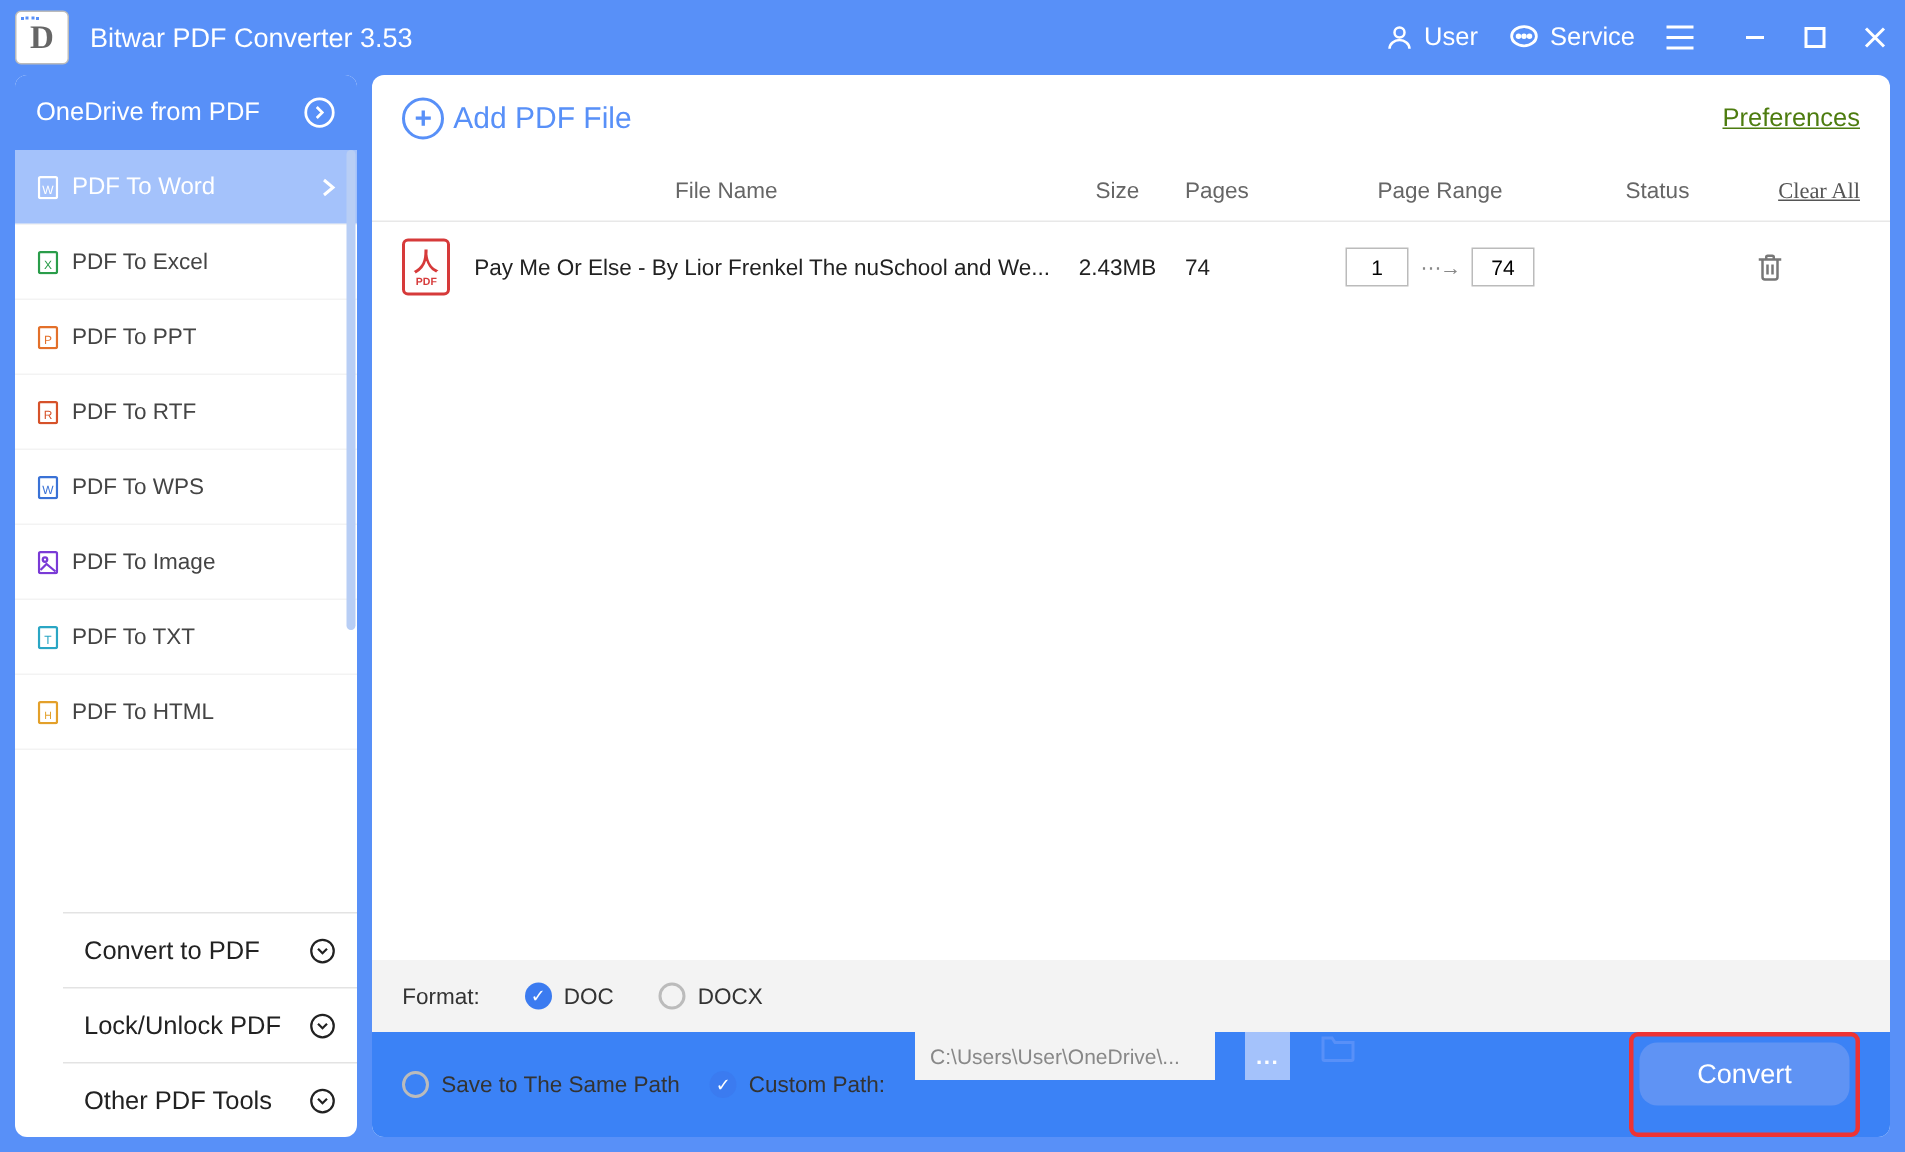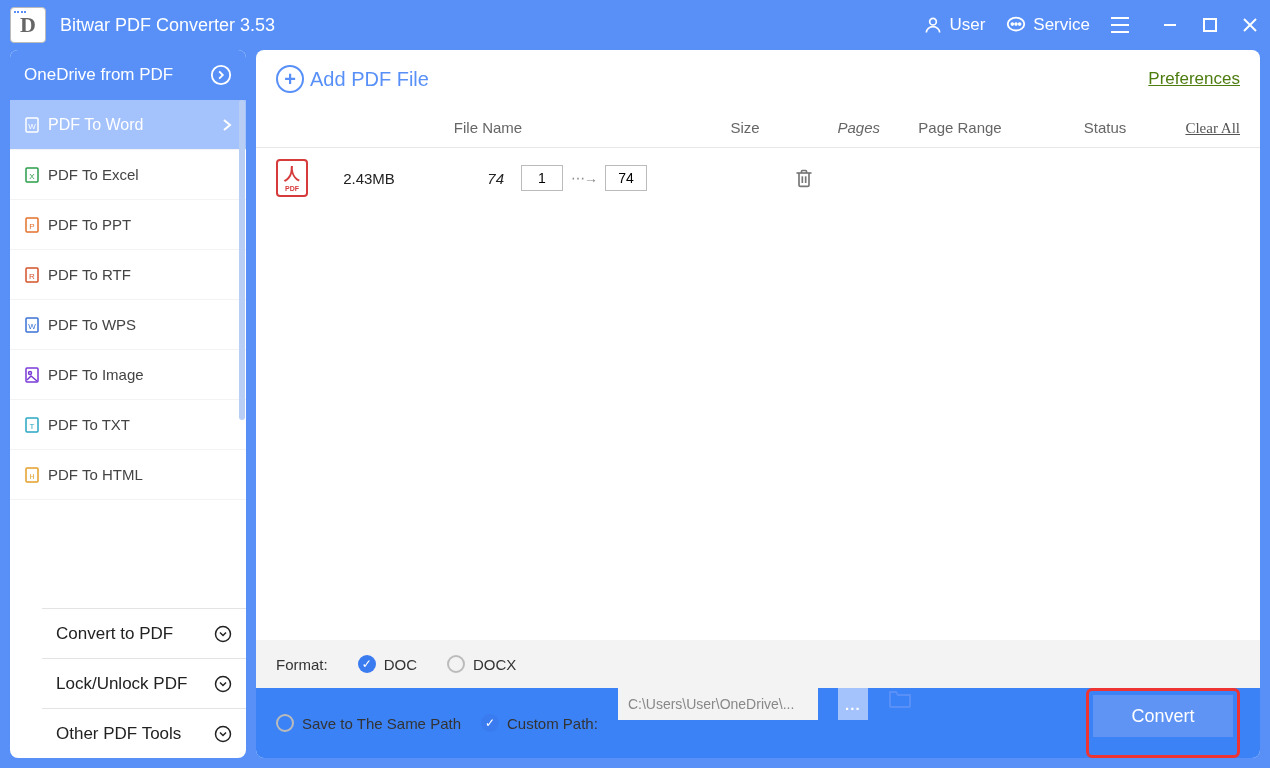--- a/index.html
+++ b/index.html
@@ -84,21 +84,21 @@
   font-weight: bold;
 }
 .prefs { color: #4d7c0f; font-size: 17px; text-decoration: underline; cursor: pointer; }
 
 .table-head {
   display: flex; align-items: center; height: 40px; padding: 0 20px;
   color: #666; font-size: 15px; border-bottom: 1px solid #e8e8e8;
 }
 .col-name { flex: 1; text-align: center; }
 .col-size { width: 90px; text-align: center; }
-.col-pages { width: 90px; text-align: right; font-style: italic; }
+.col-pages { width: 90px; text-align: left; }
 .col-range { width: 160px; text-align: center; }
 .col-status { width: 130px; text-align: center; }
 .col-clear { width: 70px; text-align: right; }
 .clear-all { text-decoration: underline; cursor: pointer; color: #555; font-family: Liberation Serif, serif; }
 
 .file-row {
   display: flex; align-items: center; height: 60px; padding: 0 20px;
   color: #222; font-size: 15px;
 }
 .pdf-icon {
@@ -147,21 +147,21 @@
   width: 30px; height: 32px; background: #a4c2fb; color: #fff;
   display: flex; align-items: center; justify-content: center; cursor: pointer;
   font-weight: bold; letter-spacing: 1px;
 }
 .folder-icon { color: #5890f8; cursor: pointer; }
 .convert-wrap {
   margin-left: auto; border: 3px solid #e33; border-radius: 6px; padding: 4px;
 }
 .convert-btn {
   width: 140px; height: 42px; background: #5f93f4; color: #fff;
-  border: none; border-radius: 0; font-size: 18px; cursor: pointer;
+  border: none; border-radius: 12px; font-size: 18px; cursor: pointer;
 }
 
 svg { display: block; }
 </style>
 </head>
 <body>
 
 <div class="window">
 
   <div class="titlebar">
@@ -357,20 +357,21 @@
         <div class="col-status">Status</div>
         <div class="col-clear"><span class="clear-all">Clear All</span></div>
       </div>
 
       <div class="file-list-area">
         <div class="file-row">
           <div class="pdf-icon">
             <span class="adobe">人</span>
             <span class="pdf-label">PDF</span>
           </div>
+          <div class="fname">Pay Me Or Else - By Lior Frenkel The nuSchool and We...</div>
           <div class="col-size">2.43MB</div>
           <div class="col-pages">74</div>
           <div class="col-range range-box">
             <input class="range-input" value="1" style="">
             <span class="arrow-dots">⋯→</span>
             <input class="range-input" value="74" style="">
           </div>
           <div class="col-status"></div>
           <div class="col-clear trash-icon">
             <svg width="20" height="22" viewBox="0 0 24 24" fill="none" stroke="#777" stroke-width="2">

